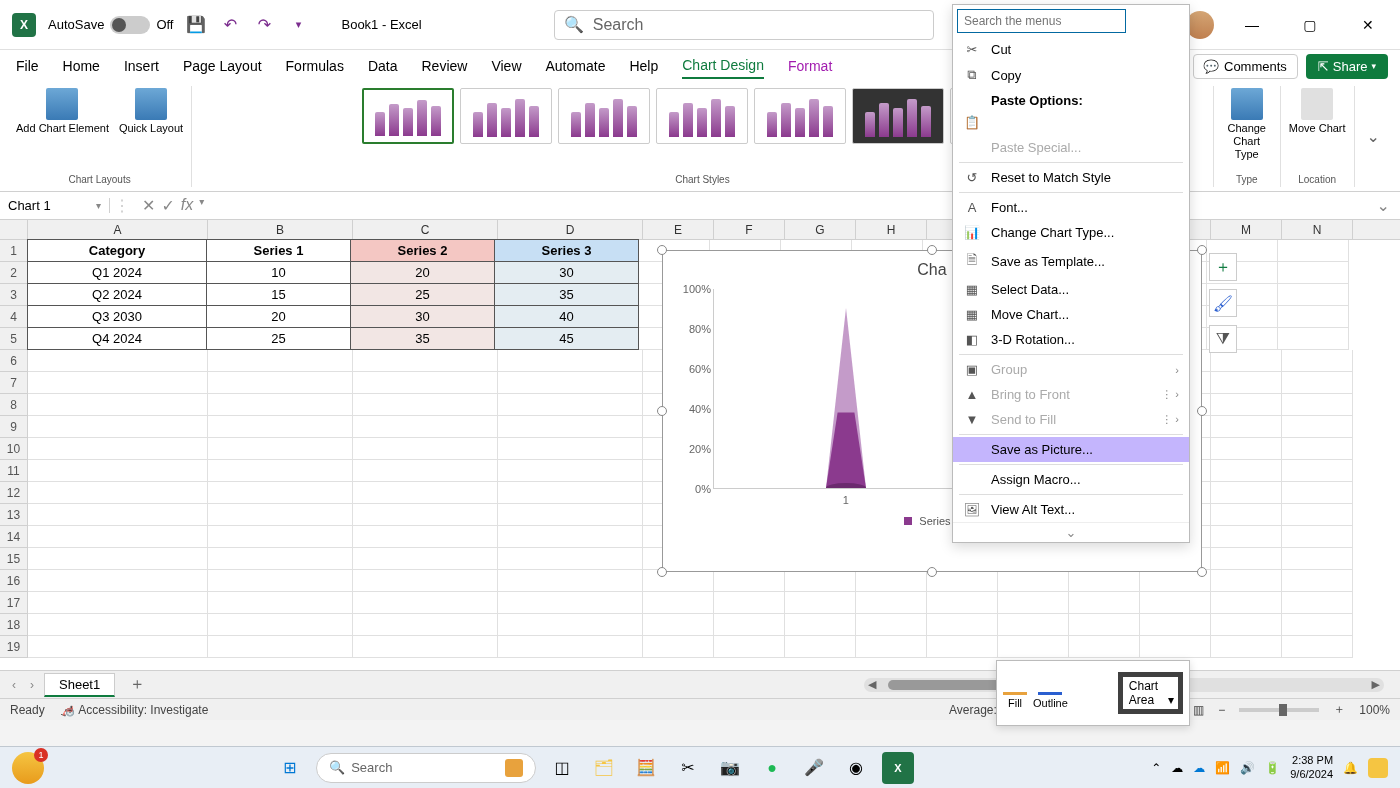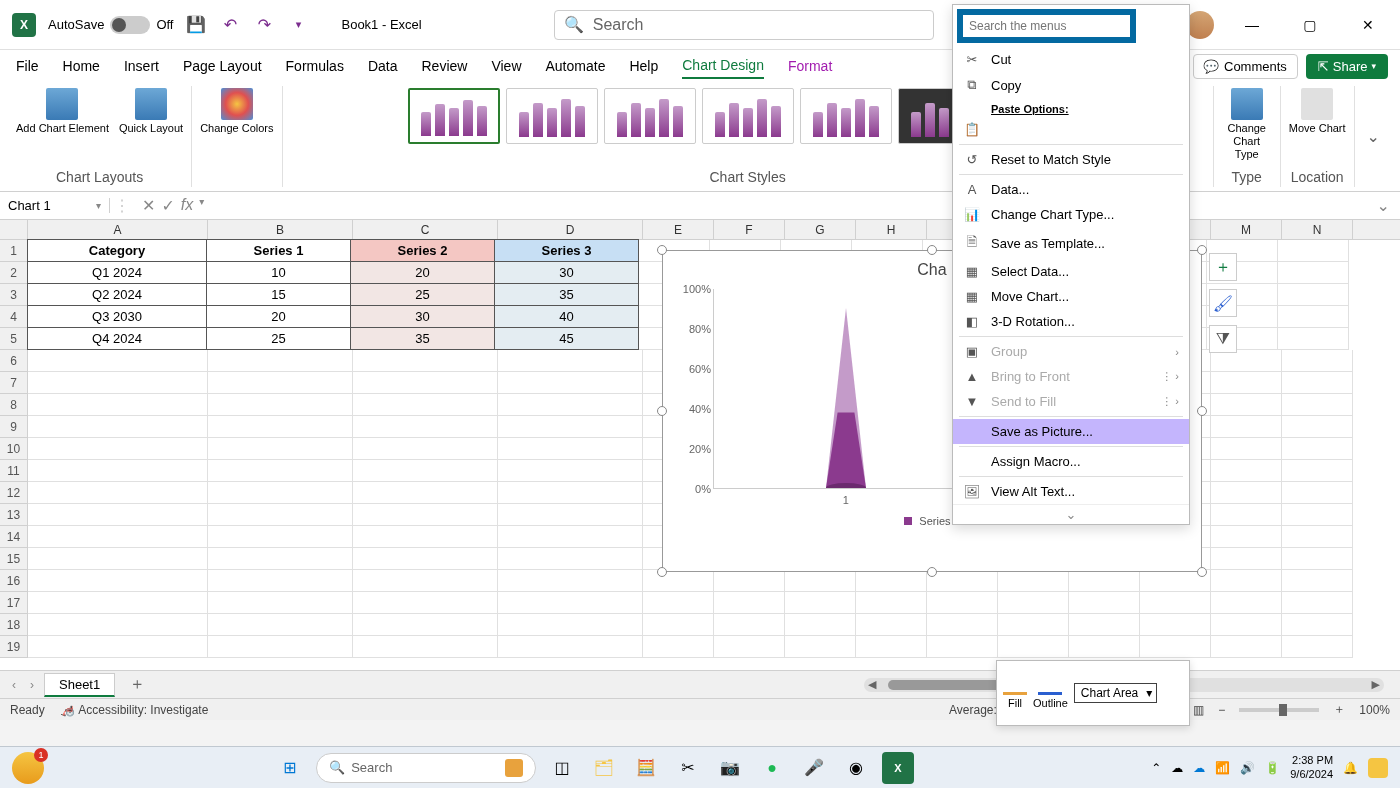--- a/index.html
+++ b/index.html
@@ -24,21 +24,21 @@
 .ribbon-tab.active { color: #0f7b3e; border-bottom: 2px solid #0f7b3e; }
 .ribbon-tab.contextual { color: #a21caf; }
 .ribbon-right { position: absolute; right: 12px; display: flex; gap: 8px; }
 .comments-btn { border: 1px solid #ccc; border-radius: 4px; padding: 4px 10px; background: #fff; font-size: 13px; display: flex; align-items: center; gap: 4px; }
 .share-btn { background: #0f7b3e; color: #fff; border-radius: 4px; padding: 4px 12px; font-size: 13px; display: flex; align-items: center; gap: 4px; }
 
 
 .ribbon { height: 110px; background: #fff; border-bottom: 1px solid #d0d0d0; display: flex; padding: 4px 8px; }
 .ribbon-group { display: flex; flex-direction: column; align-items: center; justify-content: space-between; padding: 2px 8px; border-right: 1px solid #e0e0e0; }
 .ribbon-group:last-child { border-right: none; }
-.ribbon-group-label { font-size: 14px; color: #555; margin-top: 2px; }
+.ribbon-group-label { font-size: 10px; color: #555; margin-top: 2px; }
 .ribbon-items { display: flex; gap: 10px; align-items: flex-start; }
 .ribbon-btn { display: flex; flex-direction: column; align-items: center; font-size: 11px; cursor: pointer; text-align: center; line-height: 1.2; }
 .ribbon-btn-icon { width: 32px; height: 32px; background: #e0e0e0; border-radius: 2px; margin-bottom: 2px; }
 .chart-styles { display: flex; gap: 6px; }
 .style-thumb { width: 92px; height: 56px; border: 1px solid #ccc; border-radius: 2px; background: #fff; display: flex; align-items: flex-end; justify-content: center; gap: 4px; padding: 6px; cursor: pointer; }
 .style-thumb.selected { border: 2px solid #2a7d2e; }
 .style-thumb.dark { background: #333; }
 .mini-bar { width: 10px; background: linear-gradient(#c49bc9,#8b3a8e); border-radius: 2px 2px 0 0; }
 .ribbon-expand { display: flex; align-items: center; margin-left: auto; padding: 0 12px; color: #666; cursor: pointer; }
 
@@ -88,37 +88,37 @@
 .cone { width: 50px; position: relative; }
 .cone svg { display: block; }
 .cone-label { position: absolute; bottom: -18px; width: 100%; text-align: center; font-size: 11px; color: #666; }
 .legend { text-align: center; font-size: 11px; color: #555; margin-top: 26px; }
 .legend-sw { display: inline-block; width: 8px; height: 8px; background: #8b3a8e; margin-right: 4px; }
 .chart-side-btns { position: absolute; right: -36px; top: 2px; display: flex; flex-direction: column; gap: 8px; }
 .side-btn { width: 28px; height: 28px; background: #fff; border: 1px solid #ccc; display: flex; align-items: center; justify-content: center; font-size: 16px; color: #107c41; cursor: pointer; }
 
 
 .ctx-menu { position: absolute; left: 952px; top: 4px; width: 238px; background: #fff; border: 1px solid #bbb; box-shadow: 0 4px 12px rgba(0,0,0,.15); z-index: 50; font-size: 13px; }
-.ctx-search { margin: 4px; border: 6px solid #0369a1; padding: 4px 6px; font-size: 12px; }
+.ctx-search { margin: 4px; border: 1px solid #0369a1; padding: 4px 6px; font-size: 12px; }
 .ctx-item { display: flex; align-items: center; gap: 10px; padding: 5px 10px; cursor: pointer; }
 .ctx-item:hover, .ctx-item.hover { background: #c4b5fd; }
 .ctx-item.disabled { color: #aaa; cursor: default; }
 .ctx-icon { width: 18px; text-align: center; color: #555; font-size: 13px; }
 .ctx-sep { height: 1px; background: #ddd; margin: 2px 6px; }
-.ctx-label-bold { font-weight: bold; padding: 5px 10px 2px 38px; font-size: 11px; text-decoration: underline;}
+.ctx-label-bold { font-weight: bold; padding: 5px 10px 2px 38px; font-size: 13px;}
 .ctx-sub { margin-left: auto; color: #888; font-size: 11px; }
 .ctx-expand { text-align: center; padding: 2px 0; color: #888; border-top: 1px solid #eee; cursor: pointer; }
 
 
 .mini-toolbar { position: absolute; left: 996px; top: 660px; width: 194px; height: 66px; background: #fff; border: 1px solid #bbb; box-shadow: 0 2px 8px rgba(0,0,0,.15); display: flex; align-items: center; padding: 4px 6px; gap: 6px; z-index: 40; }
 .mini-btn { display: flex; flex-direction: column; align-items: center; font-size: 11px; cursor: pointer; gap:2px; }
 .mini-icon { width: 24px; height: 18px; border-bottom: 3px solid; }
 .fill-ic { border-color: #e8a23d; }
 .outline-ic { border-color: #2a5fd0; }
-.mini-select { border: 1px solid #404040; padding: 2px 18px 2px 6px; font-size: 12px; background: #fff; position: relative; }
+.mini-select { border: 5px solid #404040; padding: 2px 18px 2px 6px; font-size: 12px; background: #fff; position: relative; margin-left: 44px; }
 .mini-select::after { content: "▾"; position: absolute; right: 4px; }
 
 
 .sheet-tabs { height: 28px; background: #f0f0f0; border-top: 1px solid #d0d0d0; display: flex; align-items: center; padding: 0 8px; gap: 6px; position: relative; }
 .sheet-nav { color: #888; cursor: pointer; font-size: 12px; padding: 0 4px; }
 .sheet-tab { background: #fff; border: 1px solid #ccc; border-bottom: 2px solid #0f7b3e; padding: 3px 14px; font-size: 13px; }
 .sheet-add { font-size: 16px; color: #666; cursor: pointer; padding: 0 8px; }
 .hscroll { position: absolute; right: 16px; width: 520px; height: 14px; background: #e0e0e0; border-radius: 7px; display: flex; align-items: center; }
 .hscroll-thumb { width: 140px; height: 10px; background: #999; border-radius: 5px; margin-left: 8px; }
 .hscroll-arr { font-size: 11px; padding: 0 4px; color: #666; }
@@ -197,29 +197,20 @@
       <div class="ribbon-btn">
         <div class="ribbon-btn-icon" style="background:linear-gradient(#6da8d6,#3a7ab5)"></div>
         <span>Add Chart Element</span>
       </div>
       <div class="ribbon-btn">
         <div class="ribbon-btn-icon" style="background:linear-gradient(#6da8d6,#3a7ab5)"></div>
         <span>Quick Layout</span>
       </div>
     </div>
     <div class="ribbon-group-label">Chart Layouts</div>
-  </div>
-  <div class="ribbon-group">
-    <div class="ribbon-items">
-      <div class="ribbon-btn">
-        <div class="ribbon-btn-icon" style="background:radial-gradient(#f5c542,#e05050,#4a90d9)"></div>
-        <span>Change Colors</span>
-      </div>
-    </div>
-    <div class="ribbon-group-label">&nbsp;</div>
   </div>
   <div class="ribbon-group" style="flex:1">
     <div class="chart-styles">
       <div class="style-thumb selected">
           <div class="mini-bar" style="height:60%"></div>
           <div class="mini-bar" style="height:80%"></div>
           <div class="mini-bar" style="height:70%"></div>
           <div class="mini-bar" style="height:90%"></div>
           <div class="mini-bar" style="height:75%"></div>
         </div>
@@ -743,29 +734,33 @@
       <span>Cut</span>
     </div>
   <div class="ctx-item">
       <span class="ctx-icon">⧉</span>
       <span>Copy</span>
     </div>
   <div class="ctx-label-bold">Paste Options:</div>
   <div class="ctx-item disabled">
       <span class="ctx-icon">📋</span>
     </div>
+  <div class="ctx-item disabled">
+      <span class="ctx-icon"></span>
+      <span>Paste Special...</span>
+    </div>
   <div class="ctx-sep"></div>
   <div class="ctx-item">
       <span class="ctx-icon">↺</span>
       <span>Reset to Match Style</span>
     </div>
   <div class="ctx-sep"></div>
   <div class="ctx-item">
       <span class="ctx-icon">A</span>
-      <span>Data...</span>
+      <span>Font...</span>
     </div>
   <div class="ctx-item">
       <span class="ctx-icon">📊</span>
       <span>Change Chart Type...</span>
     </div>
   <div class="ctx-item">
       <span class="ctx-icon">🗎</span>
       <span>Save as Template...</span>
     </div>
   <div class="ctx-item">

